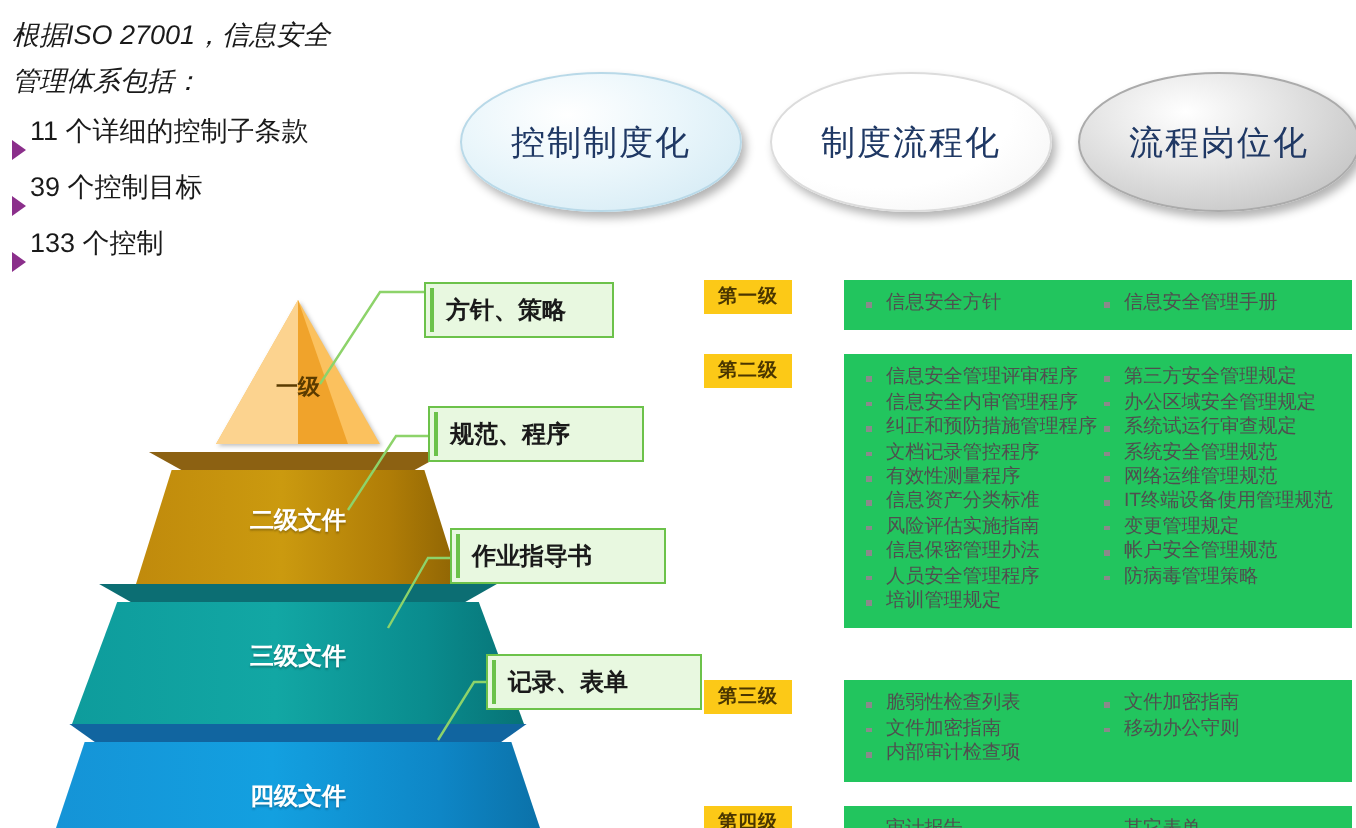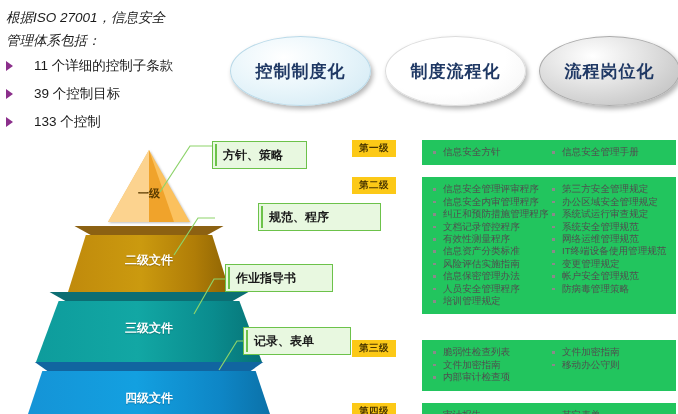--- a/index.html
+++ b/index.html
@@ -4,32 +4,32 @@
 <style>
   html,body{margin:0;padding:0;background:#ffffff;}
   body{
     width:678px;height:414px;position:relative;overflow:hidden;
     font-family:"Liberation Sans","DejaVu Sans",sans-serif;
     color:#000;
   }
   
   #intro{position:absolute;left:6px;top:6px;width:218px;}
   .intro-line{font-size:13.5px;line-height:23px;color:#1a1a1a;white-space:nowrap;font-style:italic;}
-  .intro-bullet{font-size:13.5px;line-height:28px;color:#1a1a1a;white-space:nowrap;display:flex;align-items:center;gap:19px;}
+  .intro-bullet{font-size:13.5px;line-height:28px;color:#1a1a1a;white-space:nowrap;display:flex;align-items:flex-end;}
   .tri{
     width:0;height:0;margin-right:2px;flex:none;
     border-left:7px solid #8B2F8B;
     border-top:5px solid transparent;
     border-bottom:5px solid transparent;
   }
   
   .ellipse{
     position:absolute;width:139px;height:68px;border-radius:50%;
     display:flex;align-items:center;justify-content:center;
-    font-size:17px;font-weight:bold;color:#1F3864;
+    font-size:17px;font-weight:normal;color:#1F3864;
     letter-spacing:1px;
     box-shadow:2px 3px 5px rgba(0,0,0,.30);
   }
   #ell1{left:230px;top:36px;
     background:radial-gradient(ellipse at 38% 30%,#ffffff 0%,#eaf6fb 45%,#cfe8f3 100%);
     border:1px solid #b9d9e8;}
   #ell2{left:385px;top:36px;
     background:radial-gradient(ellipse at 38% 28%,#ffffff 0%,#ffffff 55%,#f1f1f1 100%);
     border:1px solid #dcdcdc;}
   #ell3{left:539px;top:36px;
@@ -81,21 +81,21 @@
   .callout{
     position:absolute;background:#E8F8E0;border:1.3px solid #6CC24A;
     font-size:12px;font-weight:bold;color:#1a1a1a;
     display:flex;align-items:center;padding-left:10px;
     box-sizing:border-box;
   }
   .callout::before{
     content:"";position:absolute;left:2px;top:2px;bottom:2px;width:2px;background:#6CC24A;
   }
   #c1{left:212px;top:141px;width:95px;height:28px;}
-  #c2{left:214px;top:203px;width:123px;height:28px;margin-left:44px;}
+  #c2{left:214px;top:203px;width:108px;height:28px;}
   #c3{left:225px;top:264px;width:108px;height:28px;}
   #c4{left:243px;top:327px;width:108px;height:28px;}
   .leader{position:absolute;}
   .leader svg{display:block;overflow:visible;}
   
   #rows{position:absolute;left:352px;top:140px;width:324px;}
   .row{position:relative;margin-bottom:8px;padding-left:18px;}
   .badge{
     position:absolute;left:0;top:0;width:44px;height:17px;background:#FCC917;
     color:#4a3600;font-size:9.5px;font-weight:bold;

